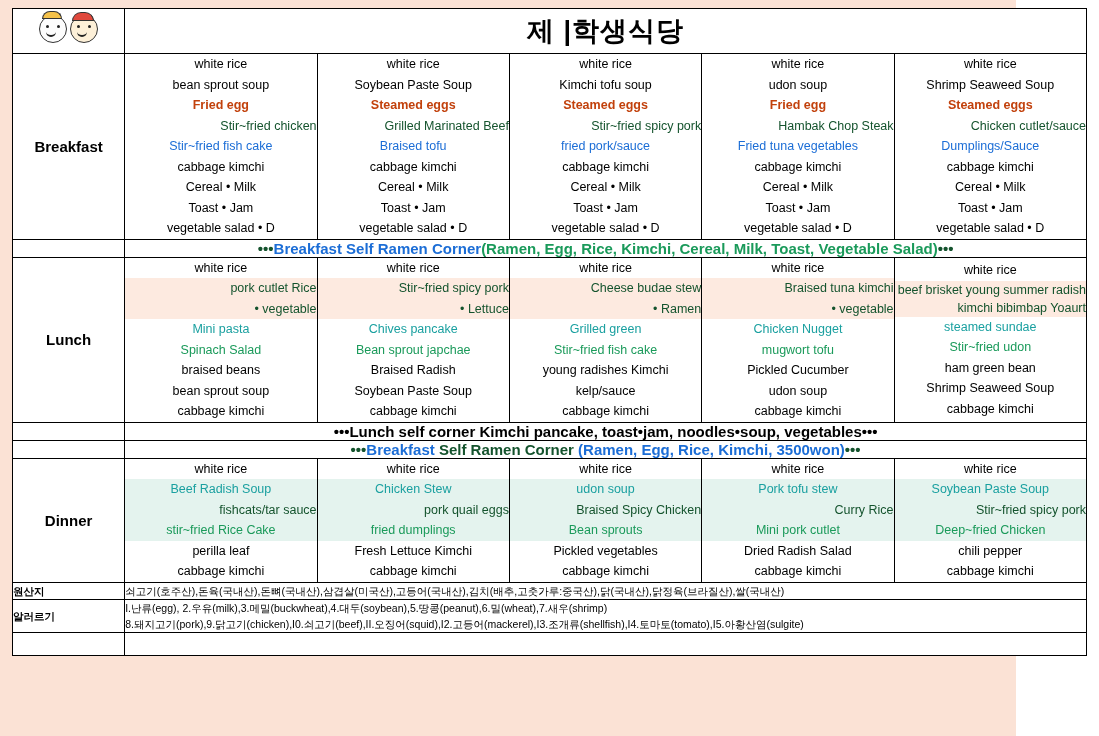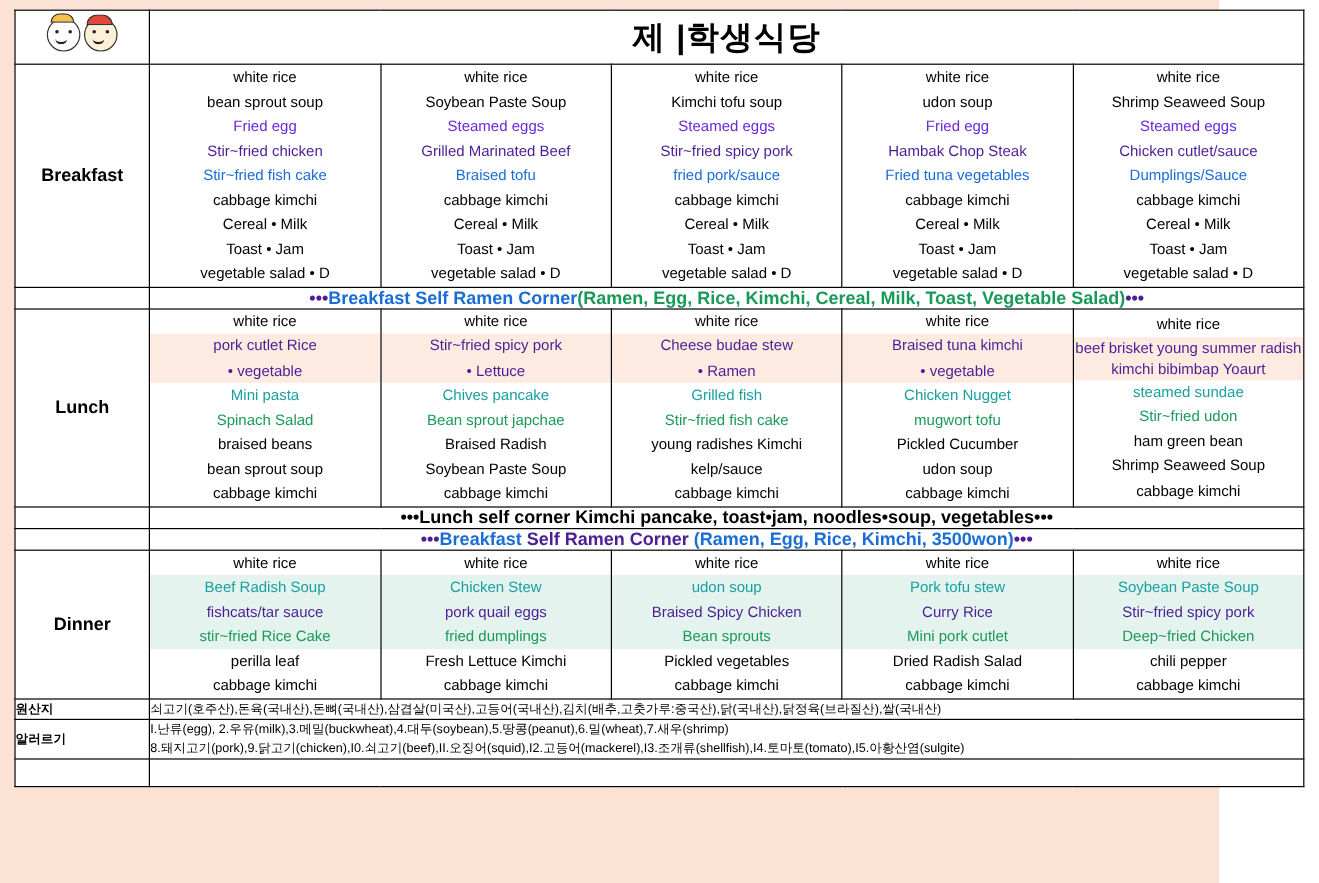--- a/index.html
+++ b/index.html
@@ -95,22 +95,22 @@
     text-align: center;
   }
   .spacer-row td {
     height: 22px;
     background: #ffffff;
   }
   .hl-peach { background: #fdeae0 !important; }
   .hl-mint  { background: #e4f3ee !important; }
 
   .c-black { color: #000000; }
-  .c-orange { color: #6d28d9; }
-  .c-red { color: #4c1d95; }
+  .c-orange { color: #c2410c; font-weight: bold; }
+  .c-red { color: #14532d; text-align: right; }
   .c-blue { color: #1b6dd6; }
   .c-green { color: #1a9a5a; }
   .c-teal { color: #1aa0a0; }
 
   .logo {
     display: inline-flex;
     align-items: center;
     gap: 3px;
   }
   .face {
@@ -255,21 +255,21 @@
             <div class="line c-teal">Chives pancake</div>
             <div class="line c-green">Bean sprout japchae</div>
             <div class="line c-black">Braised Radish</div>
             <div class="line c-black">Soybean Paste Soup</div>
             <div class="line c-black">cabbage kimchi</div>
           </td>
         <td class="cell">
             <div class="line c-black">white rice</div>
             <div class="line c-red hl-peach">Cheese budae stew</div>
             <div class="line c-red hl-peach">• Ramen</div>
-            <div class="line c-teal">Grilled fish</div>
+            <div class="line c-teal">Grilled green</div>
             <div class="line c-green">Stir~fried fish cake</div>
             <div class="line c-black">young radishes Kimchi</div>
             <div class="line c-black">kelp/sauce</div>
             <div class="line c-black">cabbage kimchi</div>
           </td>
         <td class="cell">
             <div class="line c-black">white rice</div>
             <div class="line c-red hl-peach">Braised tuna kimchi</div>
             <div class="line c-red hl-peach">• vegetable</div>
             <div class="line c-teal">Chicken Nugget</div>

